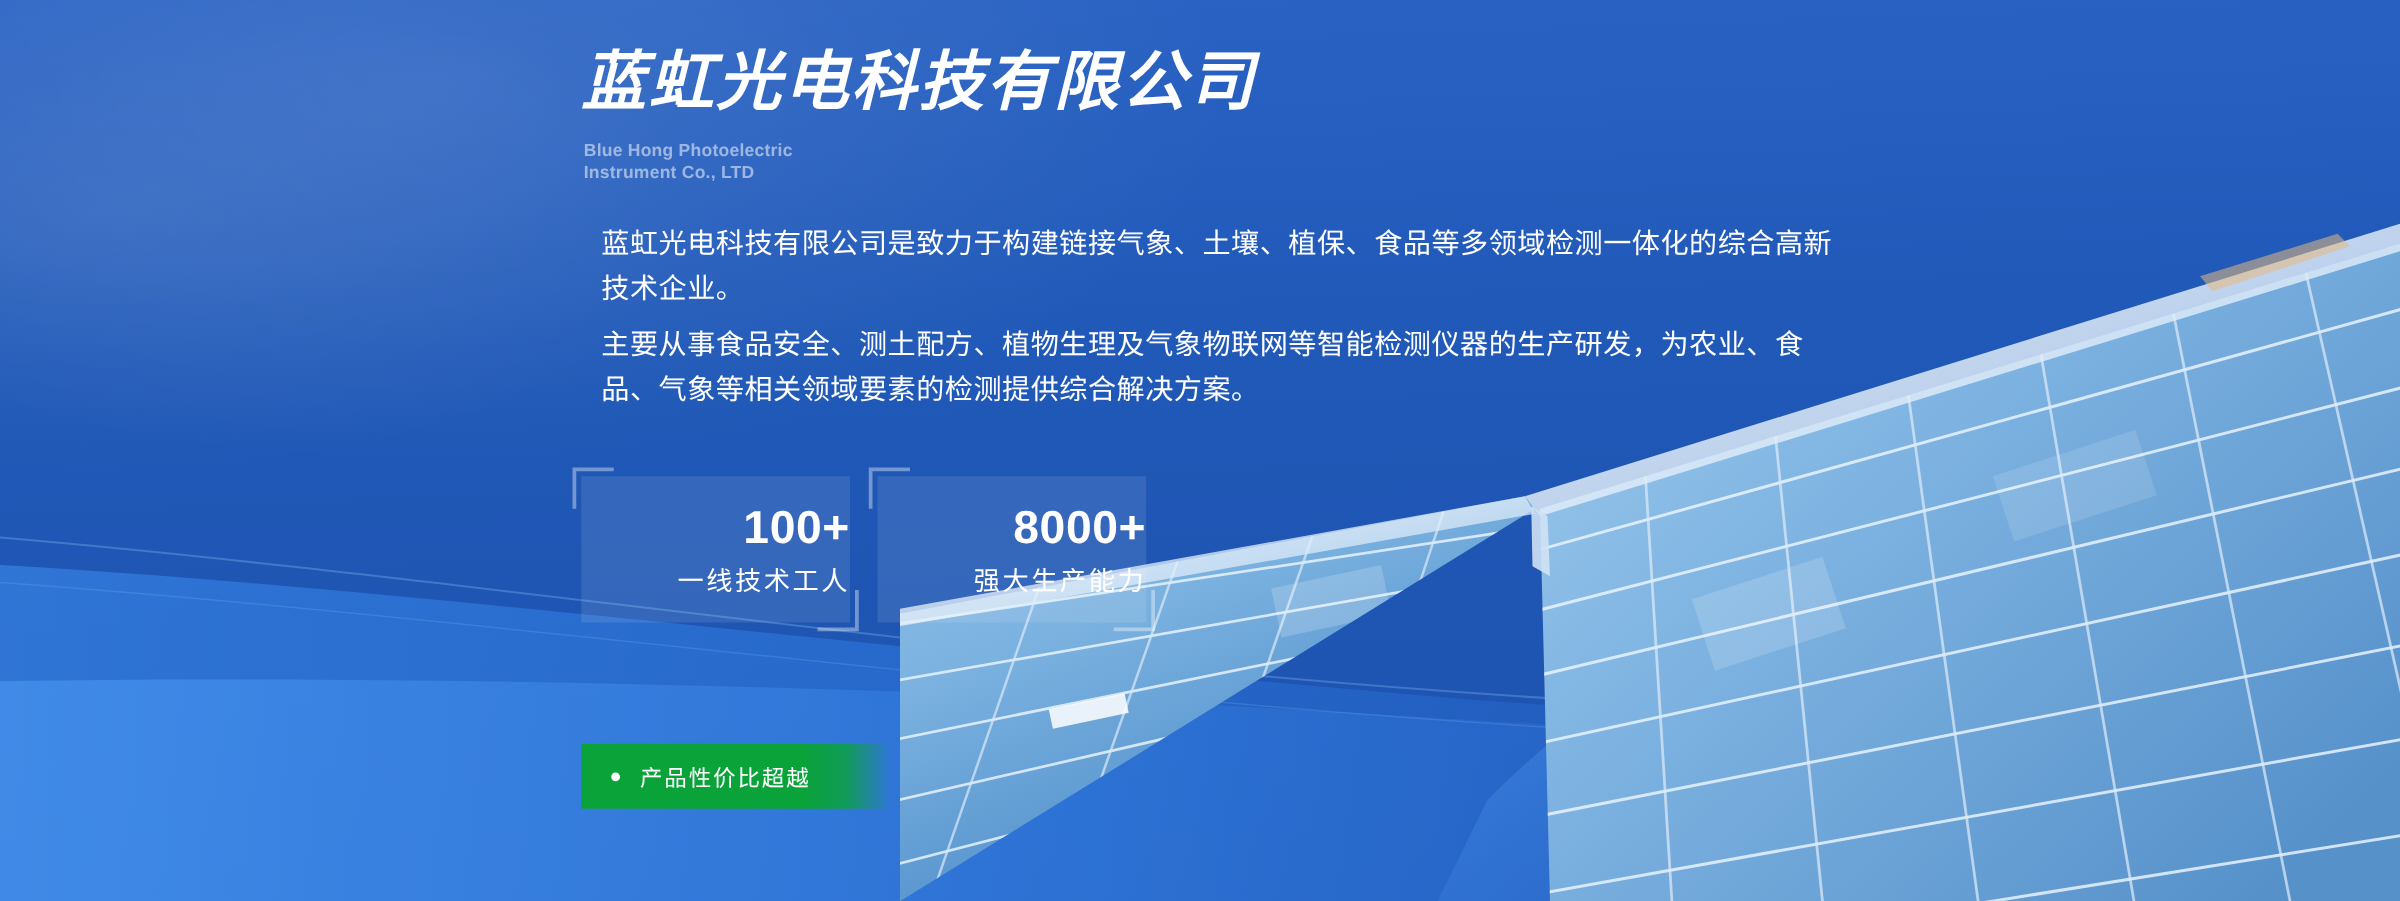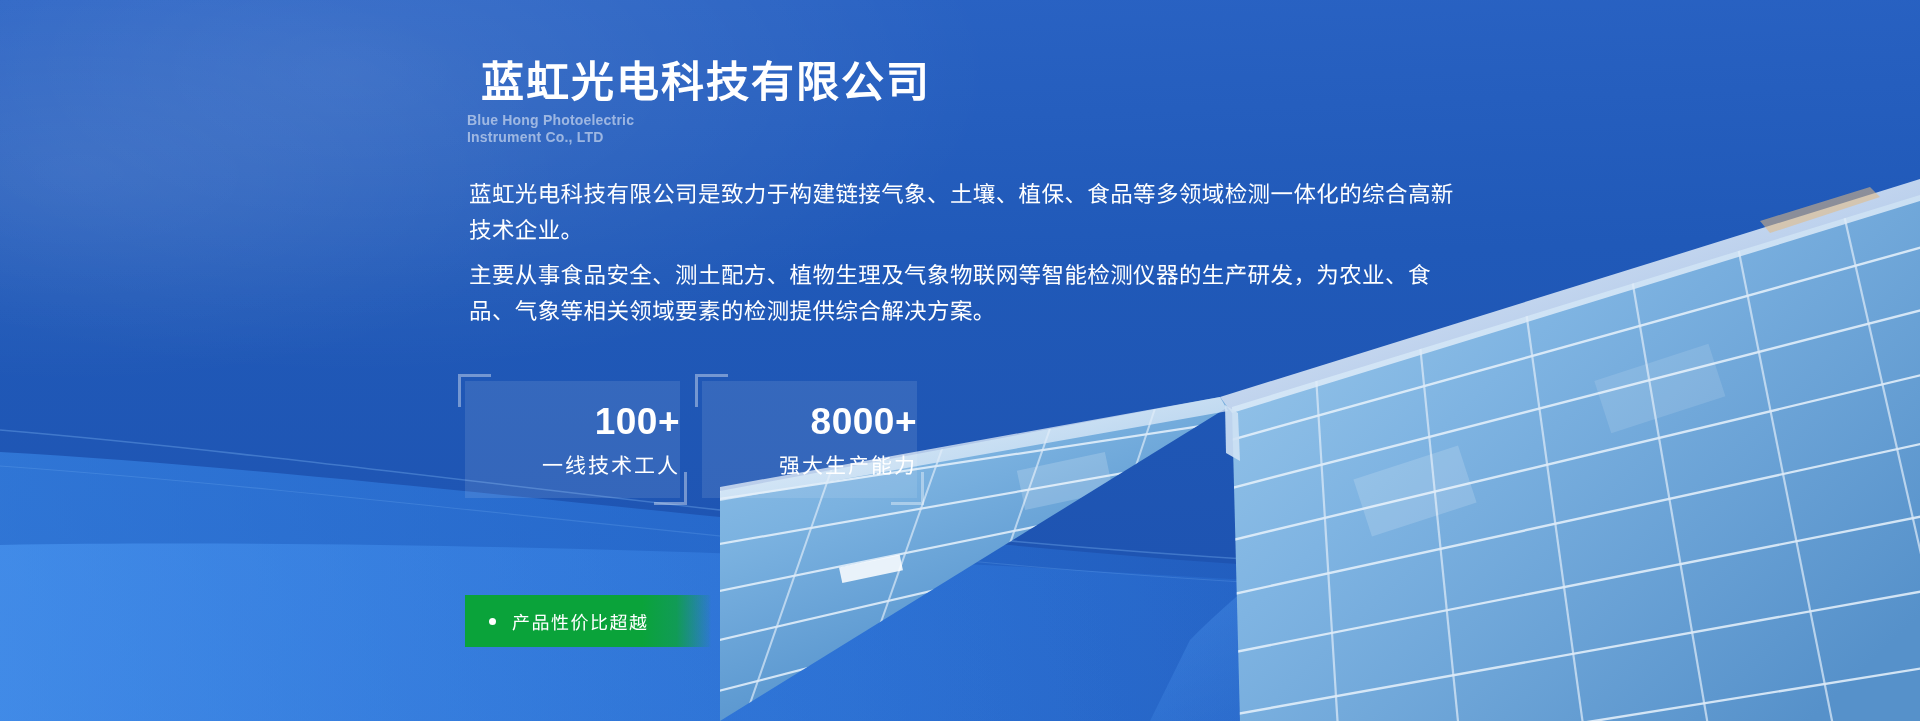--- a/index.html
+++ b/index.html
@@ -49,44 +49,45 @@
     left: 465px;
     top: 0;
     width: 1300px;
     height: 100%;
   }
 
   .brand-title {
     position: absolute;
     left: 0;
     top: 42px;
-    margin: 16px;
-    font-size: 43px;
+    margin: 0;
+    font-size: 52px;
     line-height: 48px;
     font-weight: 700;
     color: #ffffff;
     letter-spacing: 2px;
     white-space: nowrap;
+    font-style: italic;
   }
 
   .brand-sub {
     position: absolute;
     left: 2px;
     top: 112px;
     font-size: 14px;
     line-height: 17px;
     color: rgba(255,255,255,0.52);
     font-weight: 600;
     letter-spacing: 0.2px;
   }
   .brand-sub span { display: block; }
 
   .para {
     position: absolute;
-    left: 4px;
+    left: 16px;
     margin: 0;
     width: 985px;
     color: #ffffff;
     font-size: 22.5px;
     line-height: 36px;
     letter-spacing: 0.4px;
     font-family: Liberation Serif, serif;
   }
   .para-1 { top: 177px; }
   .para-2 { top: 258px; }

